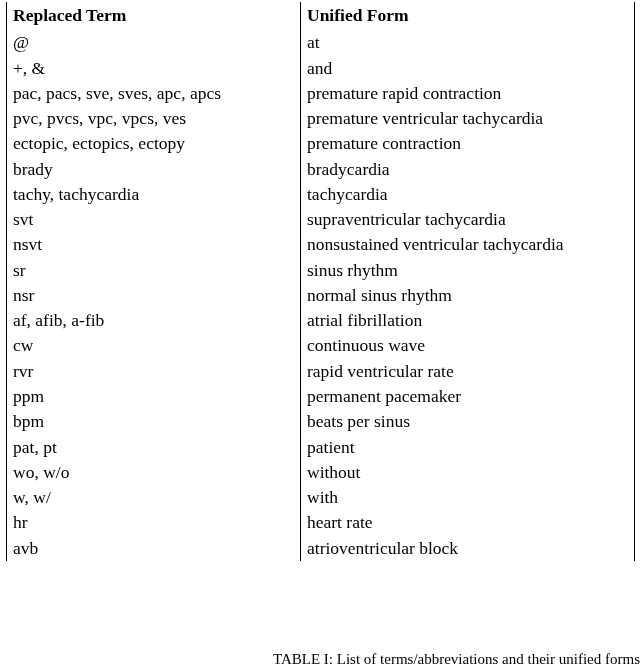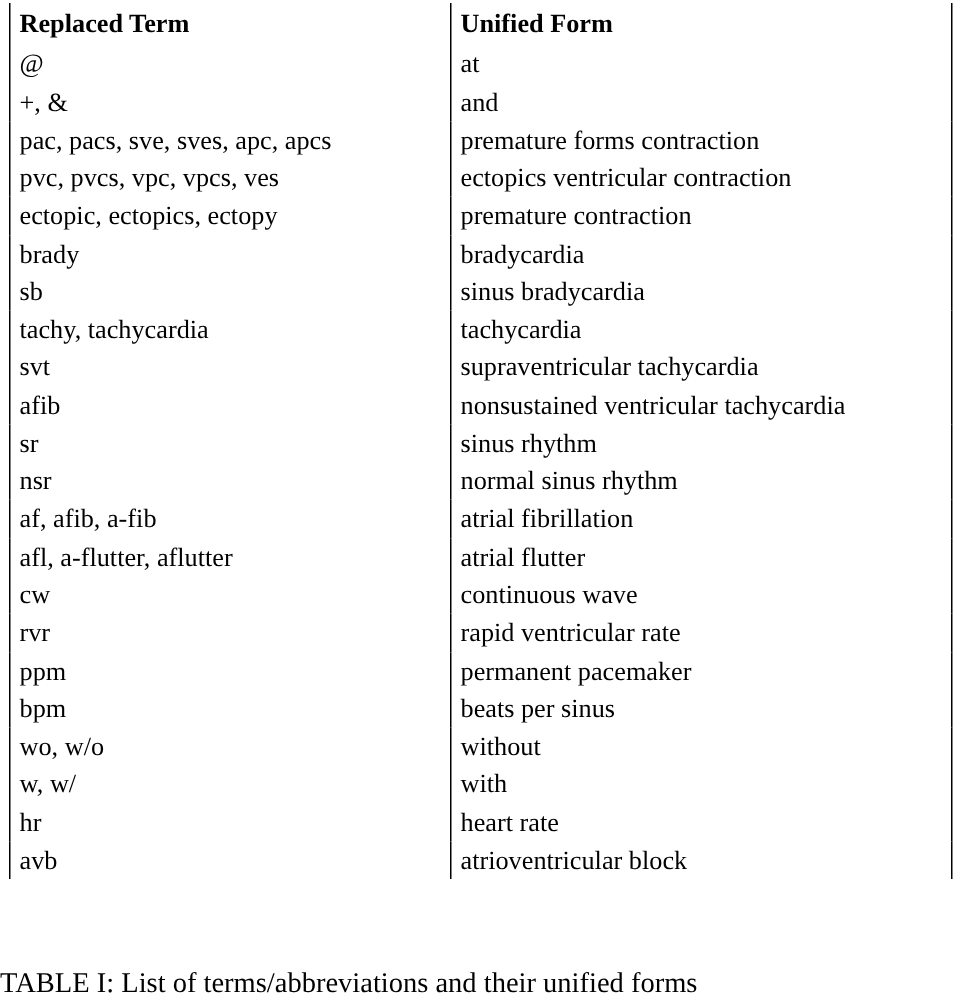--- a/index.html
+++ b/index.html
@@ -63,22 +63,22 @@
     border-top: 1.1px solid #000;
   }
   .rule-bot {
     border-bottom: 1.6px solid #000;
   }
   .caption {
     position: absolute;
     left: 0;
     right: 0;
     bottom: 2px;
-    text-align: left;
-    font-size: 19px;
+    text-align: right;
+    font-size: 15px;
     line-height: 1.2;
     font-family: "Liberation Serif", serif;
   }
   .caption .label {
     font-variant: small-caps;
   }
 </style>
 </head>
 <body>
 
@@ -99,81 +99,77 @@
         <tr>
           <td class="rule-mid">@</td>
           <td class="rule-mid">at</td>
         </tr>
         <tr>
           <td>+, &amp;</td>
           <td>and</td>
         </tr>
         <tr>
           <td>pac, pacs, sve, sves, apc, apcs</td>
-          <td>premature forms contraction</td>
+          <td>premature rapid contraction</td>
         </tr>
         <tr>
           <td>pvc, pvcs, vpc, vpcs, ves</td>
-          <td>ectopics ventricular contraction</td>
+          <td>premature ventricular tachycardia</td>
         </tr>
         <tr>
           <td>ectopic, ectopics, ectopy</td>
           <td>premature contraction</td>
         </tr>
         <tr>
           <td>brady</td>
           <td>bradycardia</td>
         </tr>
         <tr>
-          <td>sb</td>
-          <td>sinus bradycardia</td>
-        </tr>
-        <tr>
           <td>tachy, tachycardia</td>
           <td>tachycardia</td>
         </tr>
         <tr>
           <td>svt</td>
           <td>supraventricular tachycardia</td>
         </tr>
         <tr>
-          <td>afib</td>
+          <td>nsvt</td>
           <td>nonsustained ventricular tachycardia</td>
         </tr>
         <tr>
           <td>sr</td>
           <td>sinus rhythm</td>
         </tr>
         <tr>
           <td>nsr</td>
           <td>normal sinus rhythm</td>
         </tr>
         <tr>
           <td>af, afib, a-fib</td>
           <td>atrial fibrillation</td>
-        </tr>
-        <tr>
-          <td>afl, a-flutter, aflutter</td>
-          <td>atrial flutter</td>
         </tr>
         <tr>
           <td>cw</td>
           <td>continuous wave</td>
         </tr>
         <tr>
           <td>rvr</td>
           <td>rapid ventricular rate</td>
         </tr>
         <tr>
           <td>ppm</td>
           <td>permanent pacemaker</td>
         </tr>
         <tr>
           <td>bpm</td>
           <td>beats per sinus</td>
+        </tr>
+        <tr>
+          <td>pat, pt</td>
+          <td>patient</td>
         </tr>
         <tr>
           <td>wo, w/o</td>
           <td>without</td>
         </tr>
         <tr>
           <td>w, w/</td>
           <td>with</td>
         </tr>
         <tr>

